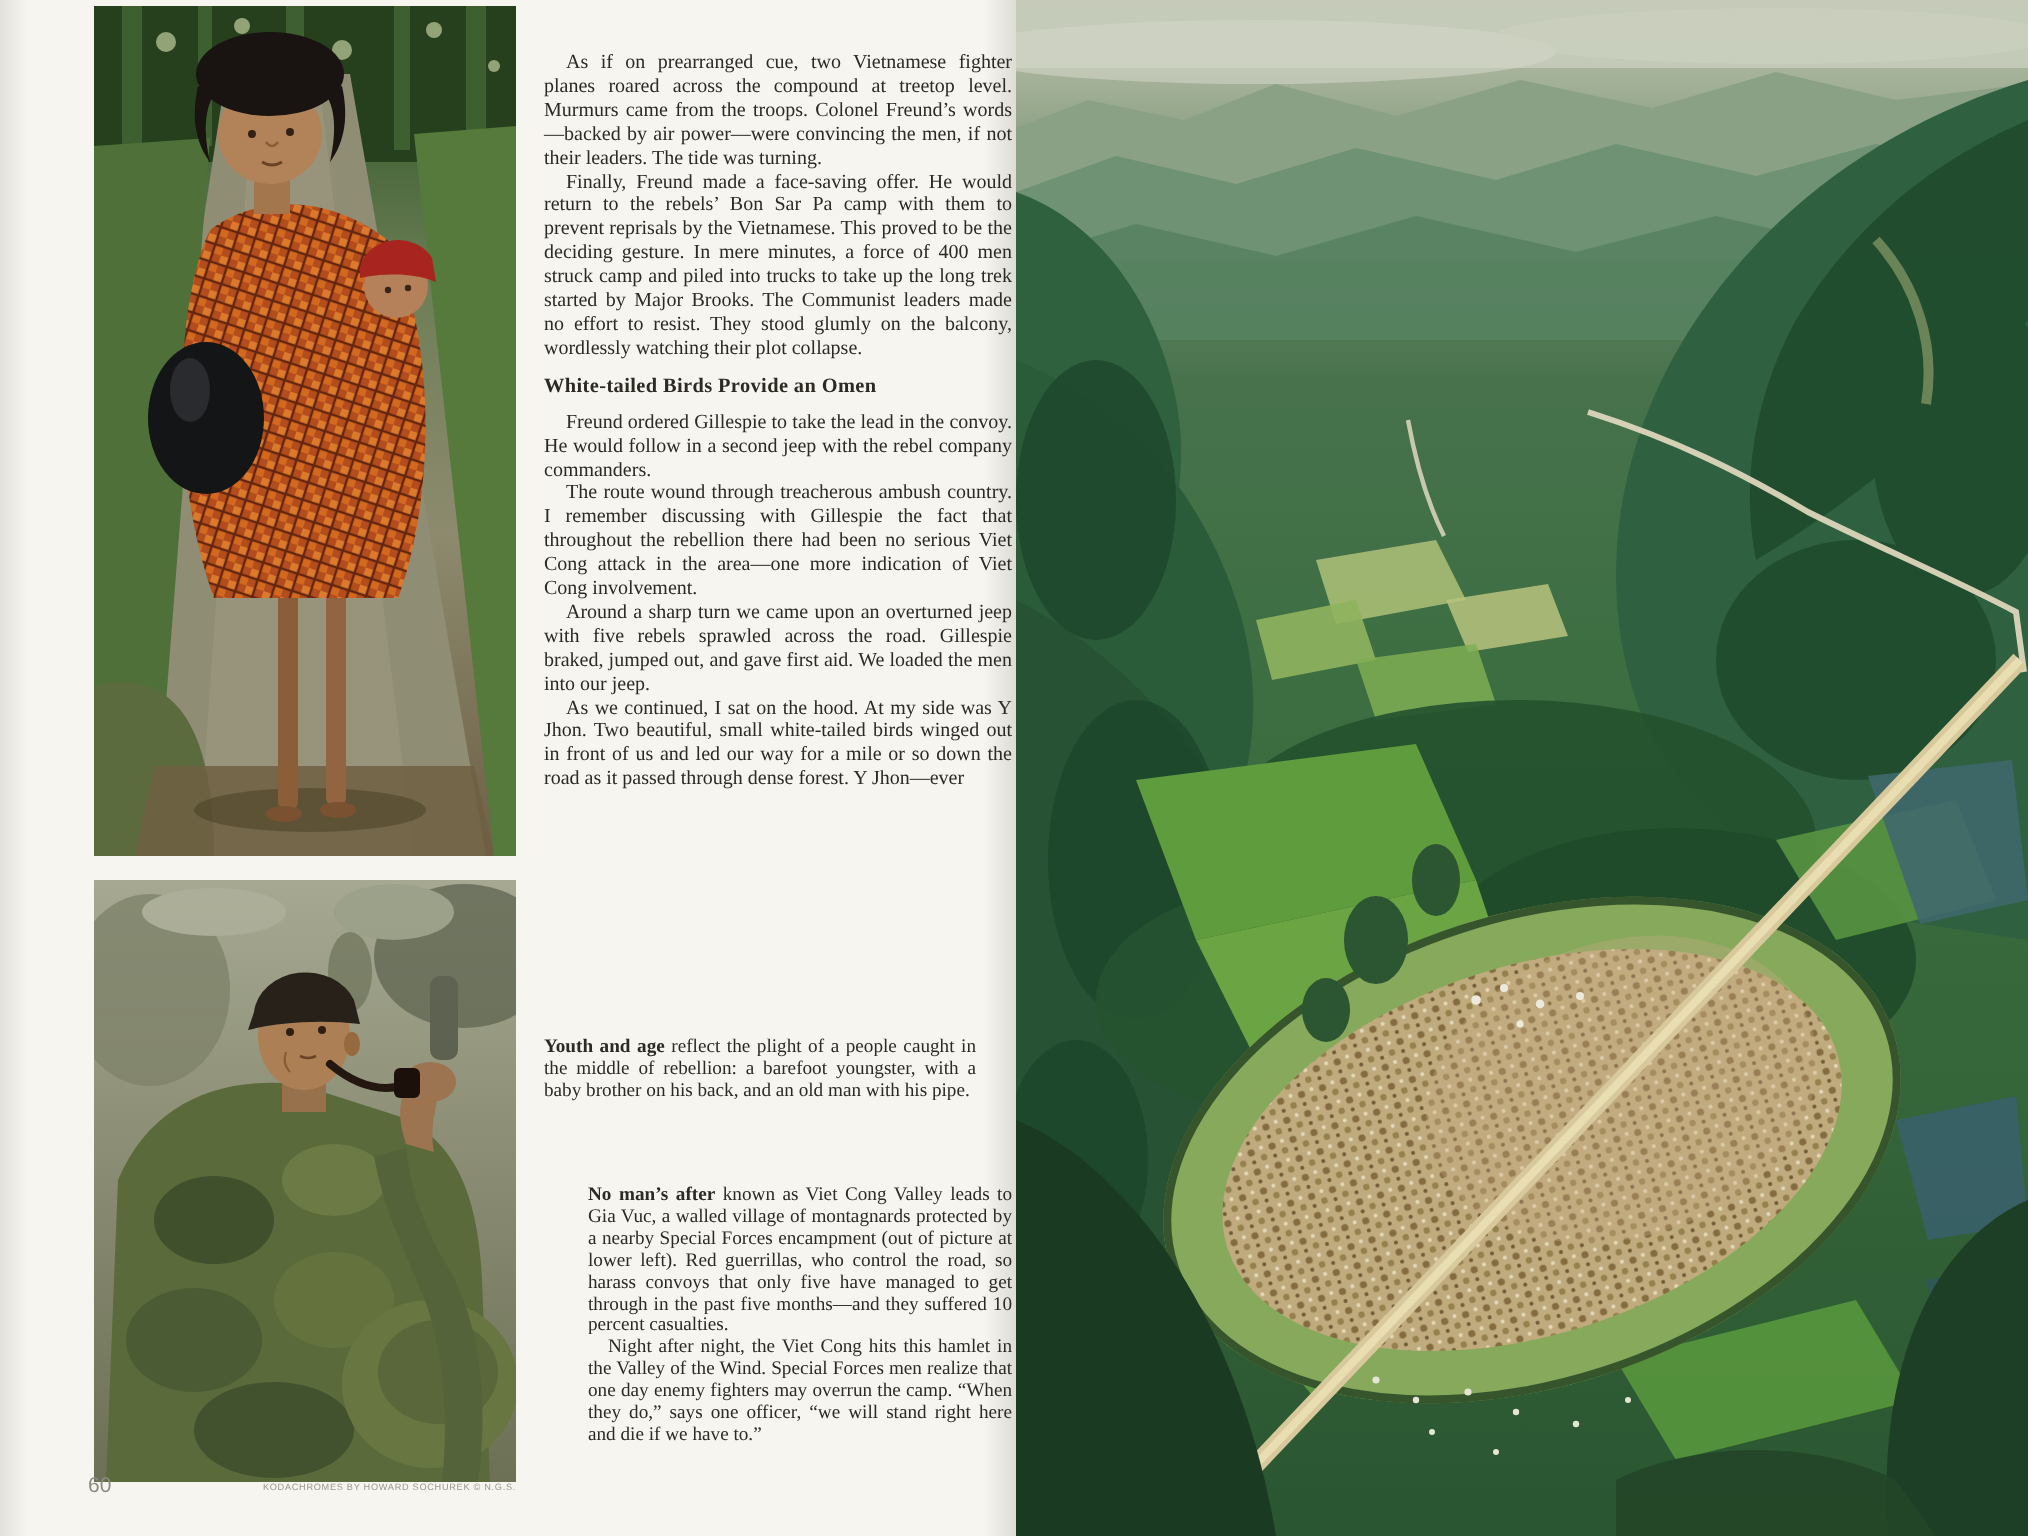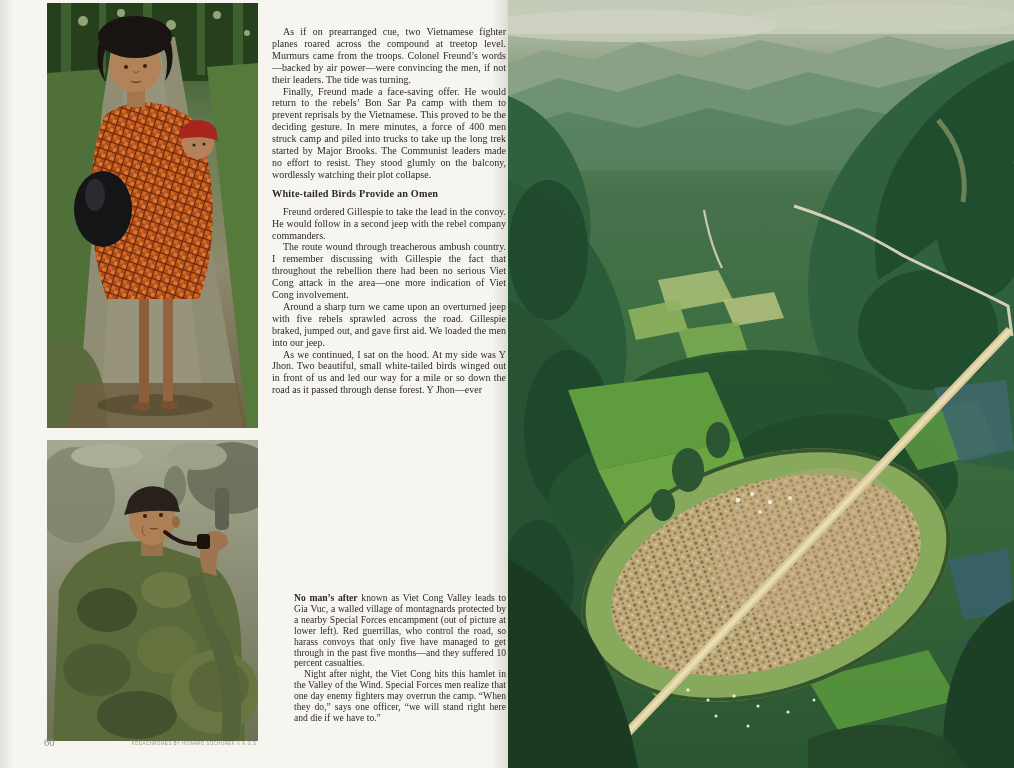--- a/index.html
+++ b/index.html
@@ -19,21 +19,21 @@
              text-align:justify;}
   .body-text p{margin:0;text-indent:11px;}
   .sect-head{margin:7px 0 6px;font-size:10.2px;font-weight:bold;text-align:left;letter-spacing:.2px;}
   .cap{position:absolute;font-size:9.6px;line-height:10.9px;text-align:justify;}
   .cap p{margin:0;}
   #cap-youth{top:519px;left:0;width:216px;}
   #cap-nml{top:593px;left:22px;width:212px;}
   #cap-nml .p2{text-indent:10px;}
   .lead{font-weight:bold;}
   .pageno{position:absolute;left:44px;top:737px;font-size:10.5px;color:#8d8b82;
-          font-family:Liberation Serif, serif;}
+          font-family:Liberation Sans, sans-serif;}
   .credit{position:absolute;left:118px;top:741px;width:140px;text-align:right;font-size:4.6px;
           letter-spacing:.35px;color:#9b978c;font-family:"Liberation Sans",sans-serif;white-space:nowrap;}
 </style>
 </head>
 <body>
 
 <div class="spread">
   <div class="scan-edge"></div>
 
   <div class="photo" id="photo-boy">
@@ -148,20 +148,23 @@
     <div class="body-text">
       <p>As if on prearranged cue, two Vietnamese fighter planes roared across the compound at treetop level. Murmurs came from the troops. Colonel Freund’s words—backed by air power—were convincing the men, if not their leaders. The tide was turning.</p>
       <p>Finally, Freund made a face-saving offer. He would return to the rebels’ Bon Sar Pa camp with them to prevent reprisals by the Vietnamese. This proved to be the deciding gesture. In mere minutes, a force of 400 men struck camp and piled into trucks to take up the long trek started by Major Brooks. The Communist leaders made no effort to resist. They stood glumly on the balcony, wordlessly watching their plot collapse.</p>
       <h3 class="sect-head">White-tailed Birds Provide an Omen</h3>
       <p>Freund ordered Gillespie to take the lead in the convoy. He would follow in a second jeep with the rebel company commanders.</p>
       <p>The route wound through treacherous ambush country. I remember discussing with Gillespie the fact that throughout the rebellion there had been no serious Viet Cong attack in the area—one more indication of Viet Cong involvement.</p>
       <p>Around a sharp turn we came upon an overturned jeep with five rebels sprawled across the road. Gillespie braked, jumped out, and gave first aid. We loaded the men into our jeep.</p>
       <p>As we continued, I sat on the hood. At my side was Y Jhon. Two beautiful, small white-tailed birds winged out in front of us and led our way for a mile or so down the road as it passed through dense forest. Y Jhon—ever</p>
     </div>
 
+    <div class="cap" id="cap-youth">
+      <p><span class="lead">Youth and age</span><span> reflect the plight of a people caught in the middle of rebellion: a barefoot youngster, with a baby brother on his back, and an old man with his pipe.</span></p>
+    </div>
 
     <div class="cap" id="cap-nml">
       <p><span class="lead">No man’s after</span><span> known as Viet Cong Valley leads to Gia Vuc, a walled village of montagnards protected by a nearby Special Forces encampment (out of picture at lower left). Red guerrillas, who control the road, so harass convoys that only five have managed to get through in the past five months—and they suffered 10 percent casualties.</span></p>
       <p class="p2">Night after night, the Viet Cong hits this hamlet in the Valley of the Wind. Special Forces men realize that one day enemy fighters may overrun the camp. “When they do,” says one officer, “we will stand right here and die if we have to.”</p>
     </div>
   </div>
 
   <div class="photo" id="photo-valley">
     <svg viewBox="0 0 506 768" preserveAspectRatio="none">
       <defs>

